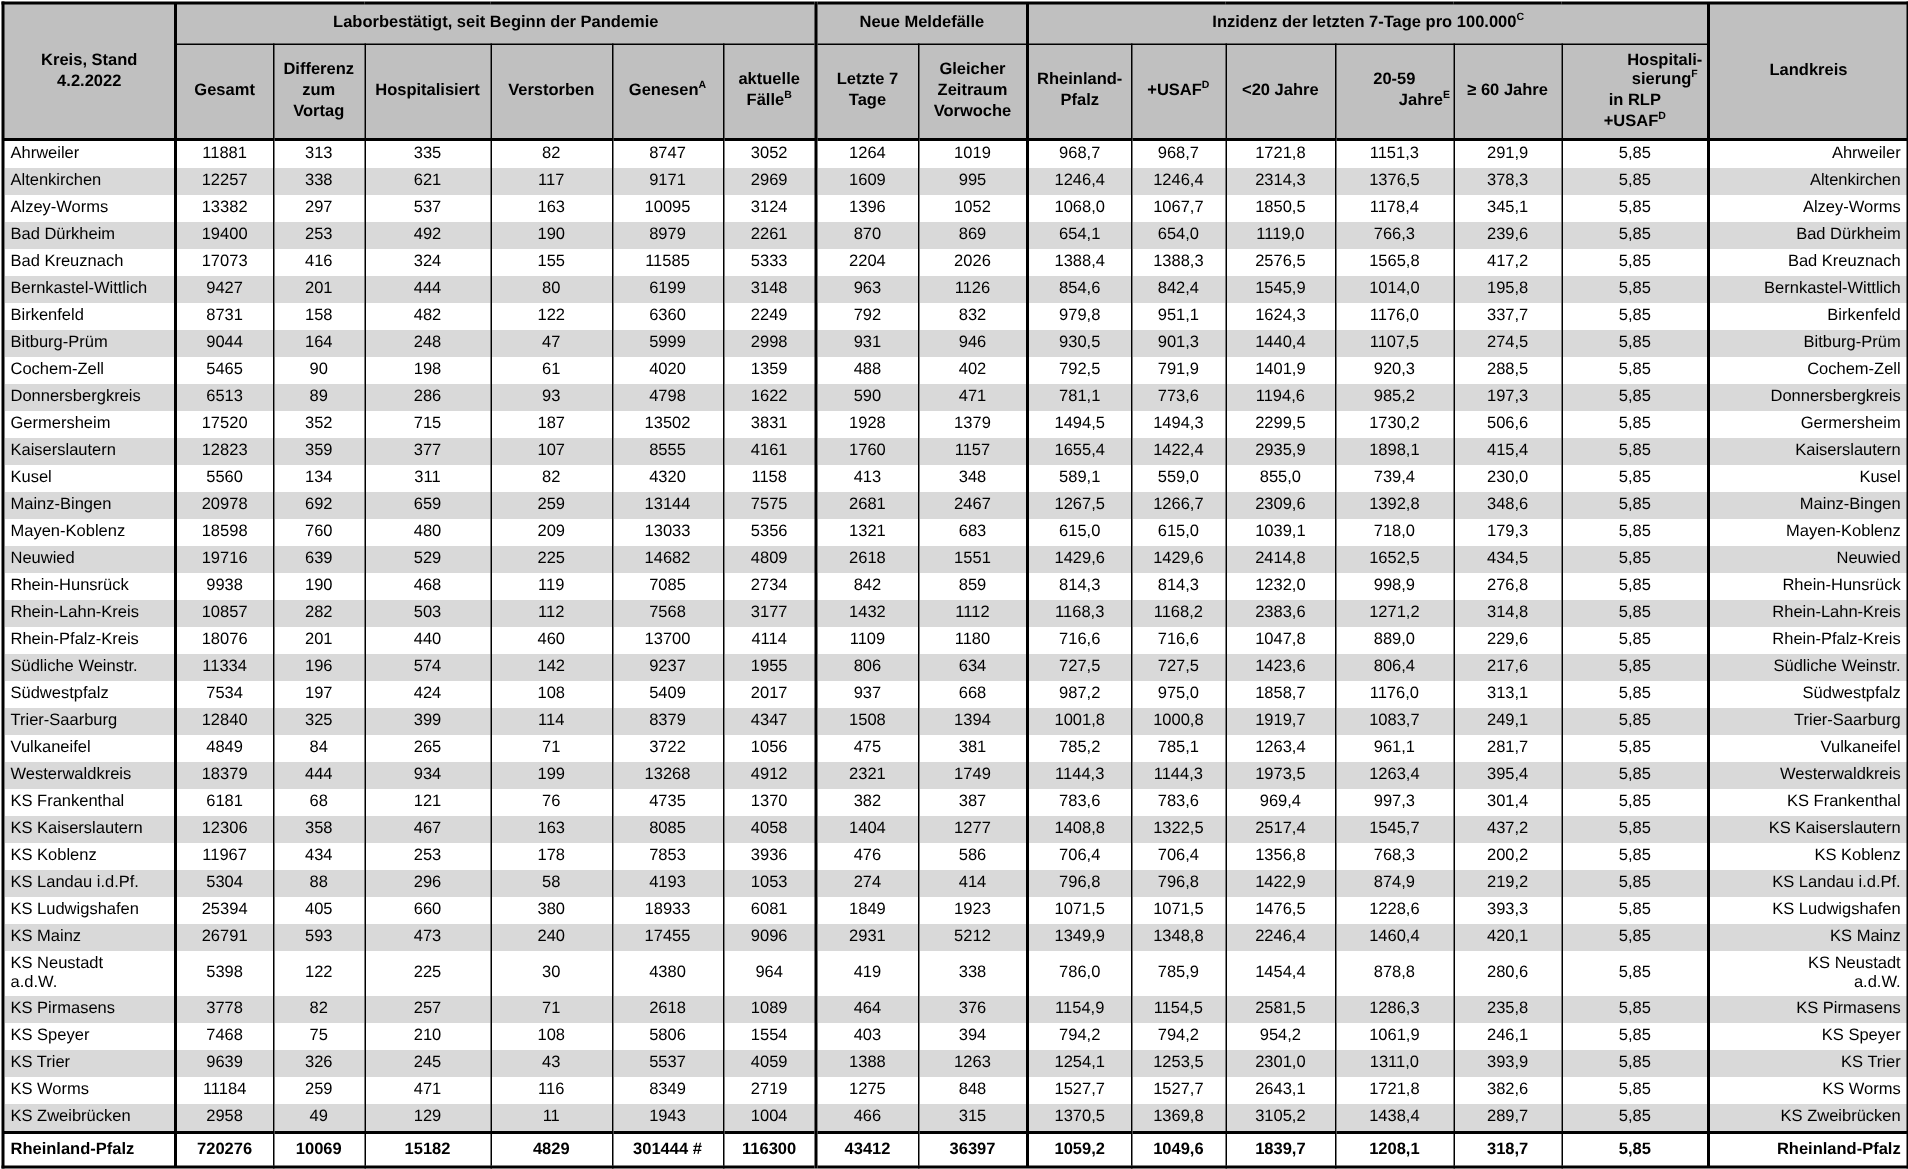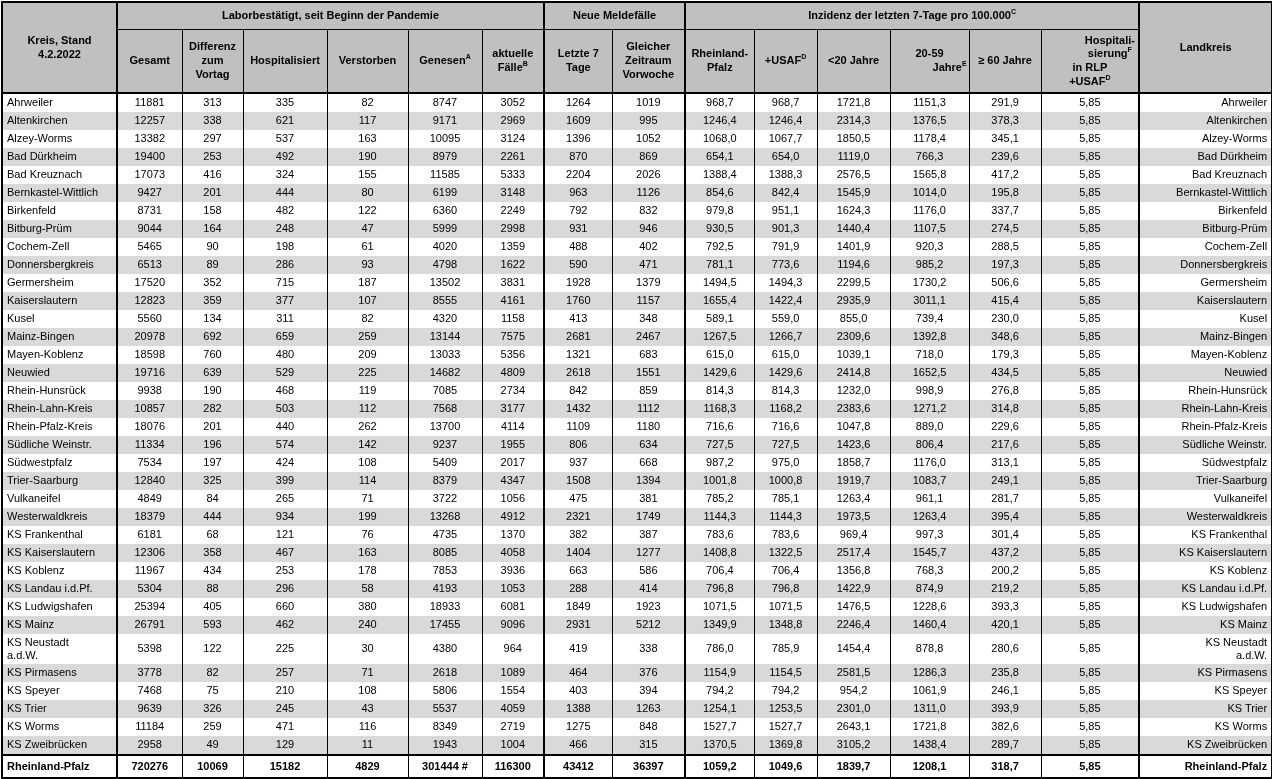--- a/index.html
+++ b/index.html
@@ -310,21 +310,21 @@
         <td>359</td>
         <td>377</td>
         <td>107</td>
         <td>8555</td>
         <td>4161</td>
         <td class="thick-l">1760</td>
         <td>1157</td>
         <td class="thick-l">1655,4</td>
         <td>1422,4</td>
         <td>2935,9</td>
-        <td>3011,1</td>
+        <td>1898,1</td>
         <td>415,4</td>
         <td>5,85</td>
         <td class="c-land thick-l">Kaiserslautern</td>
       </tr>
       <tr>
         <td class="c-name">Kusel</td>
         <td class="thick-l">5560</td>
         <td>134</td>
         <td>311</td>
         <td>82</td>
@@ -428,21 +428,21 @@
         <td>1271,2</td>
         <td>314,8</td>
         <td>5,85</td>
         <td class="c-land thick-l">Rhein-Lahn-Kreis</td>
       </tr>
       <tr>
         <td class="c-name">Rhein-Pfalz-Kreis</td>
         <td class="thick-l">18076</td>
         <td>201</td>
         <td>440</td>
-        <td>262</td>
+        <td>460</td>
         <td>13700</td>
         <td>4114</td>
         <td class="thick-l">1109</td>
         <td>1180</td>
         <td class="thick-l">716,6</td>
         <td>716,6</td>
         <td>1047,8</td>
         <td>889,0</td>
         <td>229,6</td>
         <td>5,85</td>
@@ -575,39 +575,39 @@
         <td class="c-land thick-l">KS Kaiserslautern</td>
       </tr>
       <tr>
         <td class="c-name">KS Koblenz</td>
         <td class="thick-l">11967</td>
         <td>434</td>
         <td>253</td>
         <td>178</td>
         <td>7853</td>
         <td>3936</td>
-        <td class="thick-l">663</td>
+        <td class="thick-l">476</td>
         <td>586</td>
         <td class="thick-l">706,4</td>
         <td>706,4</td>
         <td>1356,8</td>
         <td>768,3</td>
         <td>200,2</td>
         <td>5,85</td>
         <td class="c-land thick-l">KS Koblenz</td>
       </tr>
       <tr>
         <td class="c-name">KS Landau i.d.Pf.</td>
         <td class="thick-l">5304</td>
         <td>88</td>
         <td>296</td>
         <td>58</td>
         <td>4193</td>
         <td>1053</td>
-        <td class="thick-l">288</td>
+        <td class="thick-l">274</td>
         <td>414</td>
         <td class="thick-l">796,8</td>
         <td>796,8</td>
         <td>1422,9</td>
         <td>874,9</td>
         <td>219,2</td>
         <td>5,85</td>
         <td class="c-land thick-l">KS Landau i.d.Pf.</td>
       </tr>
       <tr>
@@ -625,21 +625,21 @@
         <td>1476,5</td>
         <td>1228,6</td>
         <td>393,3</td>
         <td>5,85</td>
         <td class="c-land thick-l">KS Ludwigshafen</td>
       </tr>
       <tr>
         <td class="c-name">KS Mainz</td>
         <td class="thick-l">26791</td>
         <td>593</td>
-        <td>462</td>
+        <td>473</td>
         <td>240</td>
         <td>17455</td>
         <td>9096</td>
         <td class="thick-l">2931</td>
         <td>5212</td>
         <td class="thick-l">1349,9</td>
         <td>1348,8</td>
         <td>2246,4</td>
         <td>1460,4</td>
         <td>420,1</td>

